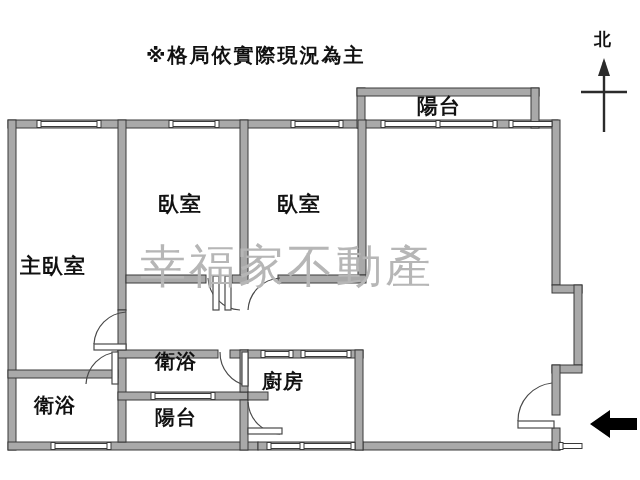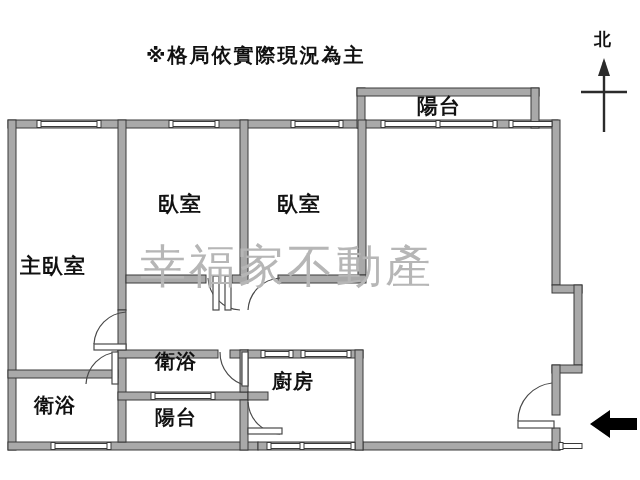--- a/index.html
+++ b/index.html
@@ -240,15 +240,15 @@
 
 
   <div class="lbl lbl-room" style="left:417px; top:92px;">陽台</div>
 
   <div class="lbl lbl-room-sm" style="left:155px; top:348px;">衛浴</div>
 
   <div class="lbl lbl-room-sm" style="left:34px; top:392px;">衛浴</div>
 
   <div class="lbl lbl-room-sm" style="left:155px; top:404px;">陽台</div>
 
-  <div class="lbl lbl-room-sm" style="left:272px; top:368px;">廚房</div>
+  <div class="lbl lbl-room-sm" style="left:262px; top:368px;">廚房</div>
 
 </div>
 
 </body></html>

